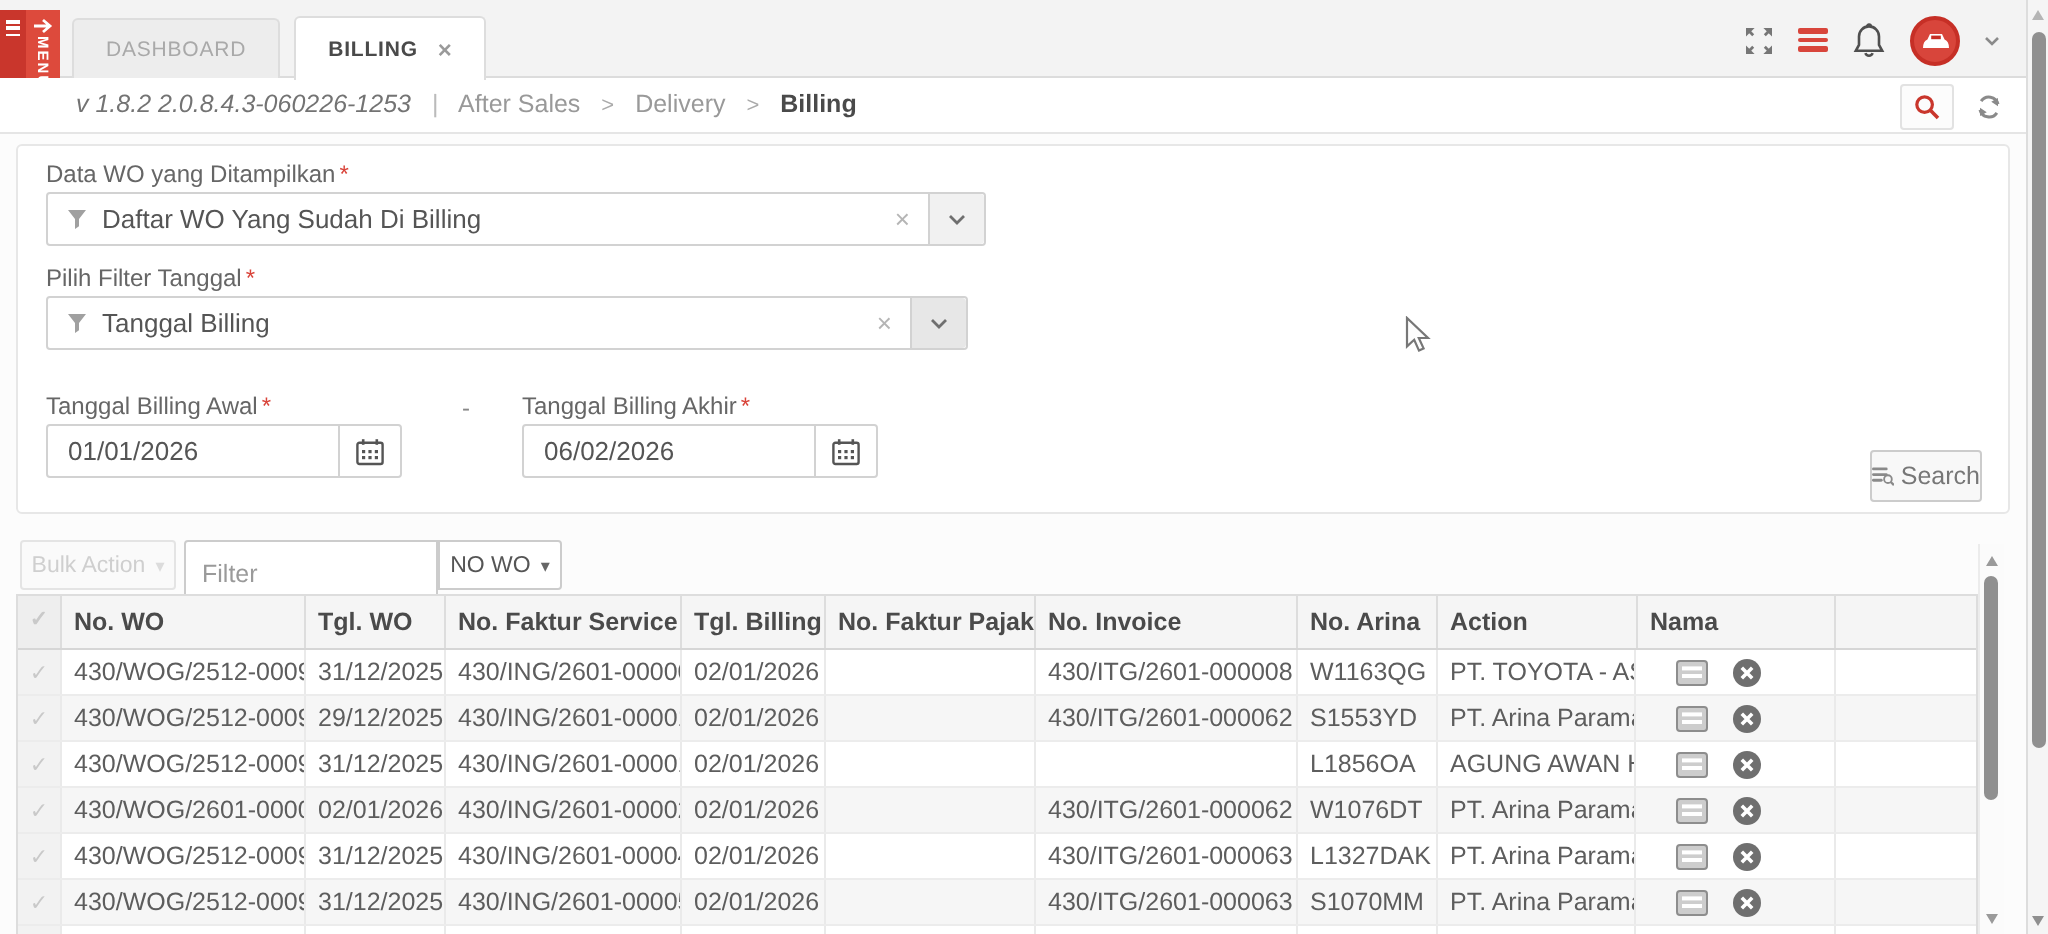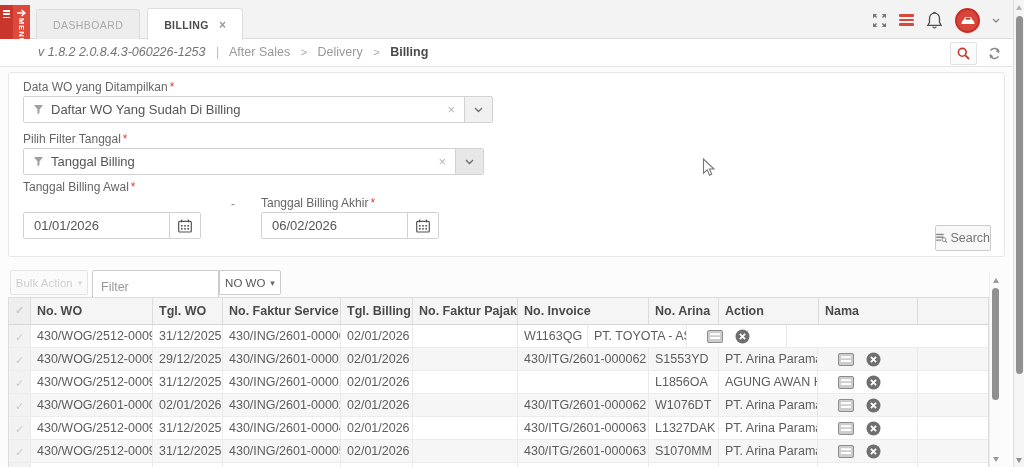--- a/index.html
+++ b/index.html
@@ -203,21 +203,21 @@
         </span>
       <span class="dd-text">Tanggal Billing</span>
       <span class="dd-clear">×</span>
       <span class="dd-caret dark">
           <svg width="9" height="6" viewBox="0 0 9 6">
             <path d="M1 1 L4.5 4.5 L8 1" fill="none" stroke="#6f6f6f" stroke-width="1.4"></path>
           </svg>
         </span>
     </div>
 
-    <span class="lbl" style="left:14px;top:107px"><span>Tanggal Billing Awal</span><span class="req">*</span></span>
+    <span class="lbl" style="left:14px;top:123px"><span>Tanggal Billing Awal</span><span class="req">*</span></span>
     <span class="range-dash" style="left:222px;top:124px">-</span>
     <span class="lbl" style="left:252px;top:123px"><span>Tanggal Billing Akhir</span><span class="req">*</span></span>
 
     <div class="datew" style="left:14px;top:139px">
       <div class="date-text">01/01/2026</div>
       <span class="date-btn">
         <svg width="14" height="14" viewBox="0 0 14 14">
           <rect x="0.7" y="2.4" width="12.6" height="10.6" rx="1" fill="none" stroke="#555" stroke-width="1.2"></rect>
           <line x1="3.6" y1="0.6" x2="3.6" y2="3.4" stroke="#555" stroke-width="1.3"></line>
           <line x1="10.4" y1="0.6" x2="10.4" y2="3.4" stroke="#555" stroke-width="1.3"></line>
@@ -291,20 +291,21 @@
       <div class="th c10"></div>
     </div>
 
     <div class="trow">
       <div class="td c-check">✓</div>
       <div class="td c1">430/WOG/2512-000969</div>
       <div class="td c2">31/12/2025</div>
       <div class="td c3">430/ING/2601-000008</div>
       <div class="td c4">02/01/2026</div>
       <div class="td c5"></div>
+      <div class="td c6">430/ITG/2601-000008</div>
       <div class="td c7">W1163QG</div>
       <div class="td c8">PT. TOYOTA - ASTRA</div>
       <div class="td c9 c-actions">
         <svg width="16" height="13" viewBox="0 0 16 13">
             <rect x="0.5" y="0.5" width="15" height="12" rx="1.5" fill="#cdcdcd" stroke="#8d8d8d"></rect>
             <rect x="3" y="3.2" width="10" height="2" fill="#fff"></rect>
             <rect x="3" y="7" width="10" height="2" fill="#fff"></rect>
           </svg>
         <svg width="15" height="15" viewBox="0 0 15 15">
             <circle cx="7.5" cy="7.5" r="7" fill="#6f6f6f"></circle>

